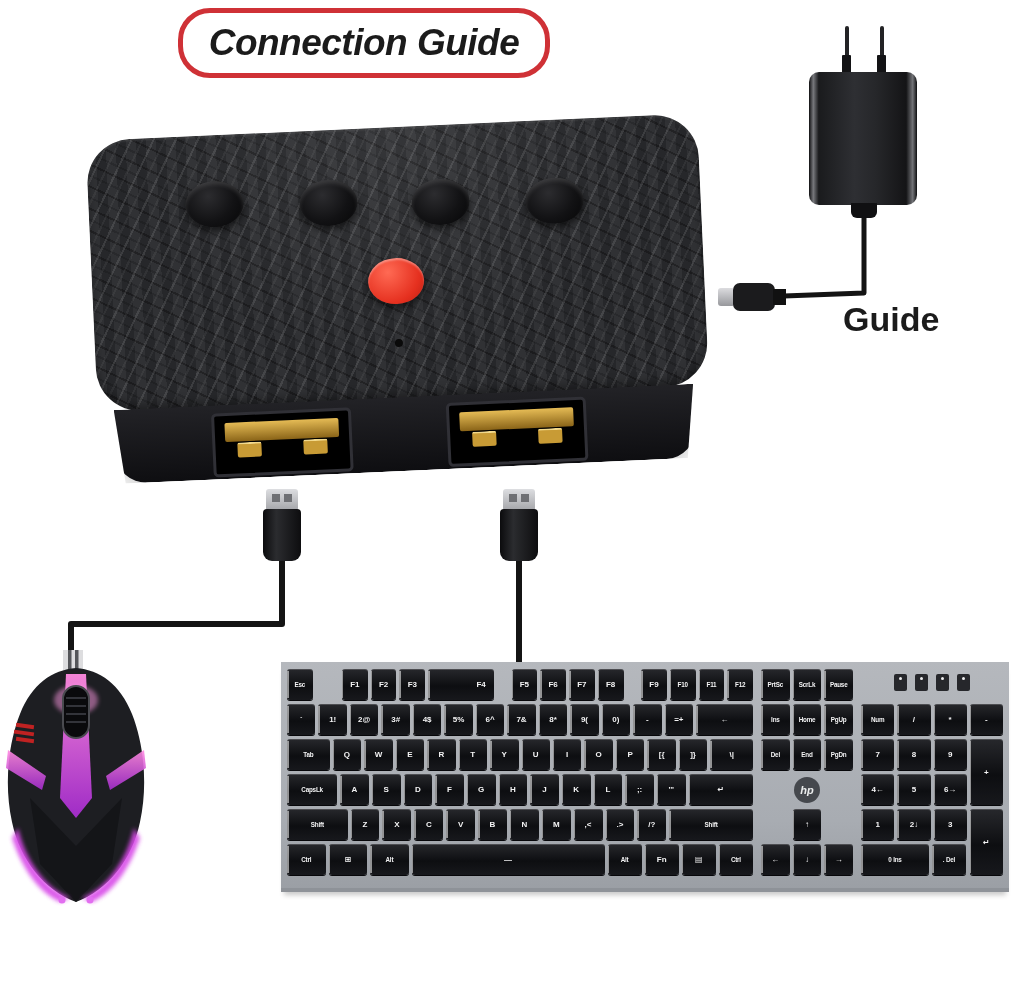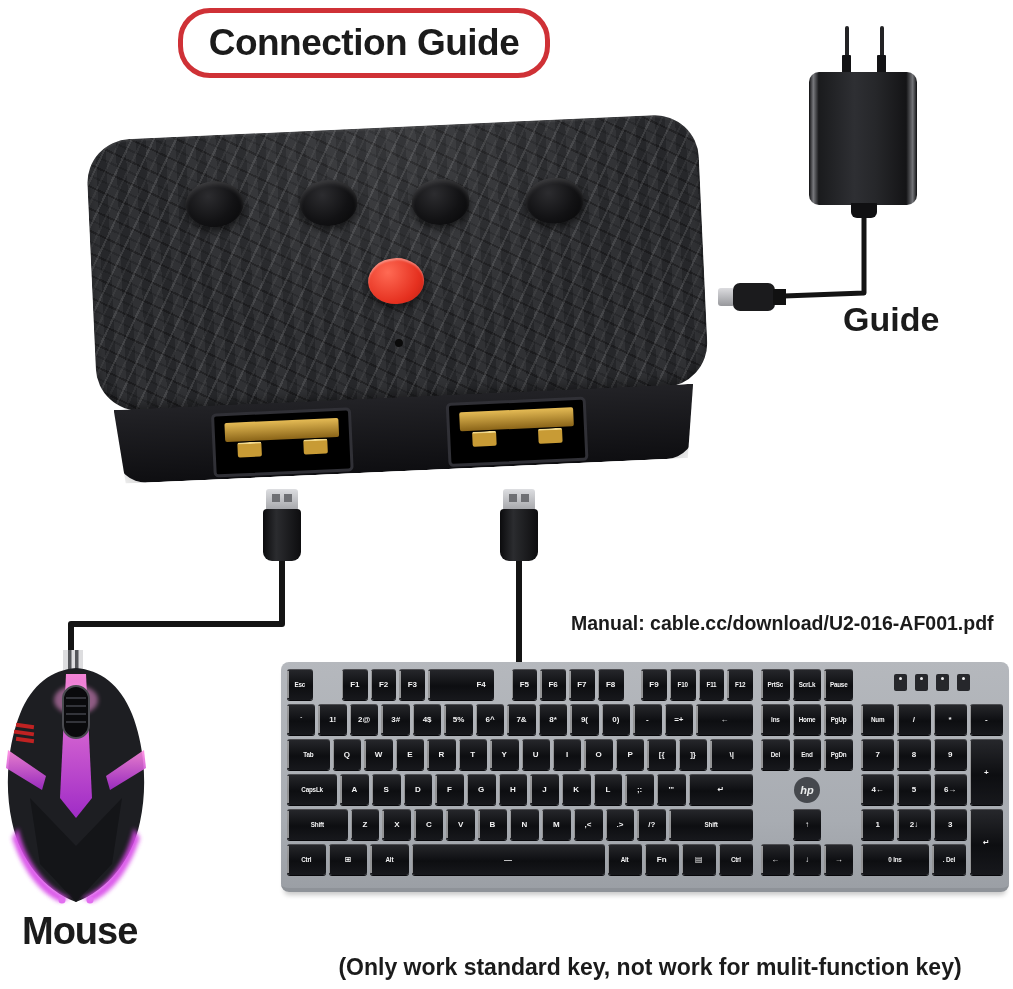--- a/index.html
+++ b/index.html
@@ -3,21 +3,21 @@
 <meta charset="utf-8">
 <style>
   html,body{margin:0;padding:0;background:#ffffff;}
   .canvas{position:relative;width:1013px;height:989px;background:#fff;overflow:hidden;
           font-family:"Liberation Sans","DejaVu Sans",sans-serif;color:#1b1b1b;}
   .abs{position:absolute;}
 
   
   .title-box{left:178px;top:8px;width:362px;height:60px;border:5px solid var(--accent,#cf3136);
              border-radius:32px;display:flex;align-items:center;justify-content:center;}
-  .title-box span{font-size:37px;font-weight:700;letter-spacing:-0.5px;}
+  .title-box span{font-size:37px;font-weight:700;letter-spacing:-0.5px;font-style:italic;}
 
   
   svg.cables{left:0;top:0;pointer-events:none;}
 
   
   .prong-stem{width:4px;height:32px;background:#232325;border-radius:2px 2px 0 0;}
   .prong-base{width:9px;height:20px;background:#131315;border-radius:1px;}
   .adapter-body{left:809px;top:72px;width:108px;height:133px;border-radius:10px;
     background:linear-gradient(90deg,#0e0e10 0%,#77787c 4%,#1a1b1d 9%,#2e2f33 42%,#26272a 62%,#141416 90%,#737478 96%,#0e0e10 100%);}
   .adapter-stub{left:851px;top:203px;width:26px;height:15px;background:#101012;border-radius:0 0 6px 6px;}
@@ -59,21 +59,21 @@
   .plug-body{width:38px;height:52px;border-radius:4px 4px 9px 9px;
     background:linear-gradient(90deg,#0b0b0d,#2b2c2f 35%,#0d0d0f);}
 
   
   .mouse-label{left:22px;top:910px;font-size:38px;font-weight:700;letter-spacing:-1px;}
   .keyboard-label{left:483px;top:906px;font-size:38px;font-weight:700;letter-spacing:-1px;}
   .note-label{left:650px;top:954px;transform:translateX(-50%);font-size:23px;font-weight:700;white-space:nowrap;}
   .manual-label{left:571px;top:612px;font-size:19.5px;font-weight:700;white-space:nowrap;}
 
   
-  .kb{left:281px;top:662px;width:728px;height:230px;border-radius:8px;
+  .kb{left:281px;top:662px;width:728px;height:230px;border-radius:0;
     background:linear-gradient(180deg,#b5b8bd 0%,#a8acb2 70%,#9b9fa5 100%);
     border-bottom:4px solid #8e9298;box-shadow:0 6px 5px -3px rgba(0,0,0,.22);box-sizing:border-box;}
   .kb-keys{position:absolute;left:6px;top:7px;right:6px;bottom:5px;display:flex;flex-direction:column;gap:4px;}
   .krow{height:31px;display:flex;gap:8px;}
   .cl{display:flex;gap:3px;height:100%;}
   .cl.main{width:466px;}
   .cl.nav{width:92px;}
   .cl.num{flex:1;}
   .key{position:relative;display:flex;align-items:center;justify-content:center;
     background:linear-gradient(180deg,#27282c 0%,#0d0e11 55%,#17181c 100%);
@@ -358,17 +358,14 @@
           </div>
           <div class="cl num">
             <div class="key small" style="flex: 2 1 0px;">0 Ins</div>
             <div class="key small" style="flex: 1 1 0px;">. Del</div>
             <div class="key sp" style="flex: 1 1 0px;"></div>
           </div>
         </div>
       </div>
   </div>
 
-  <div class="abs manual-label">Manual: cable.cc/download/U2-016-AF001.pdf</div>
-  <div class="abs mouse-label">Mouse</div>
-  <div class="abs note-label">(Only work standard key, not work for mulit-function key)</div>
 
 </div>
 
 </body></html>

